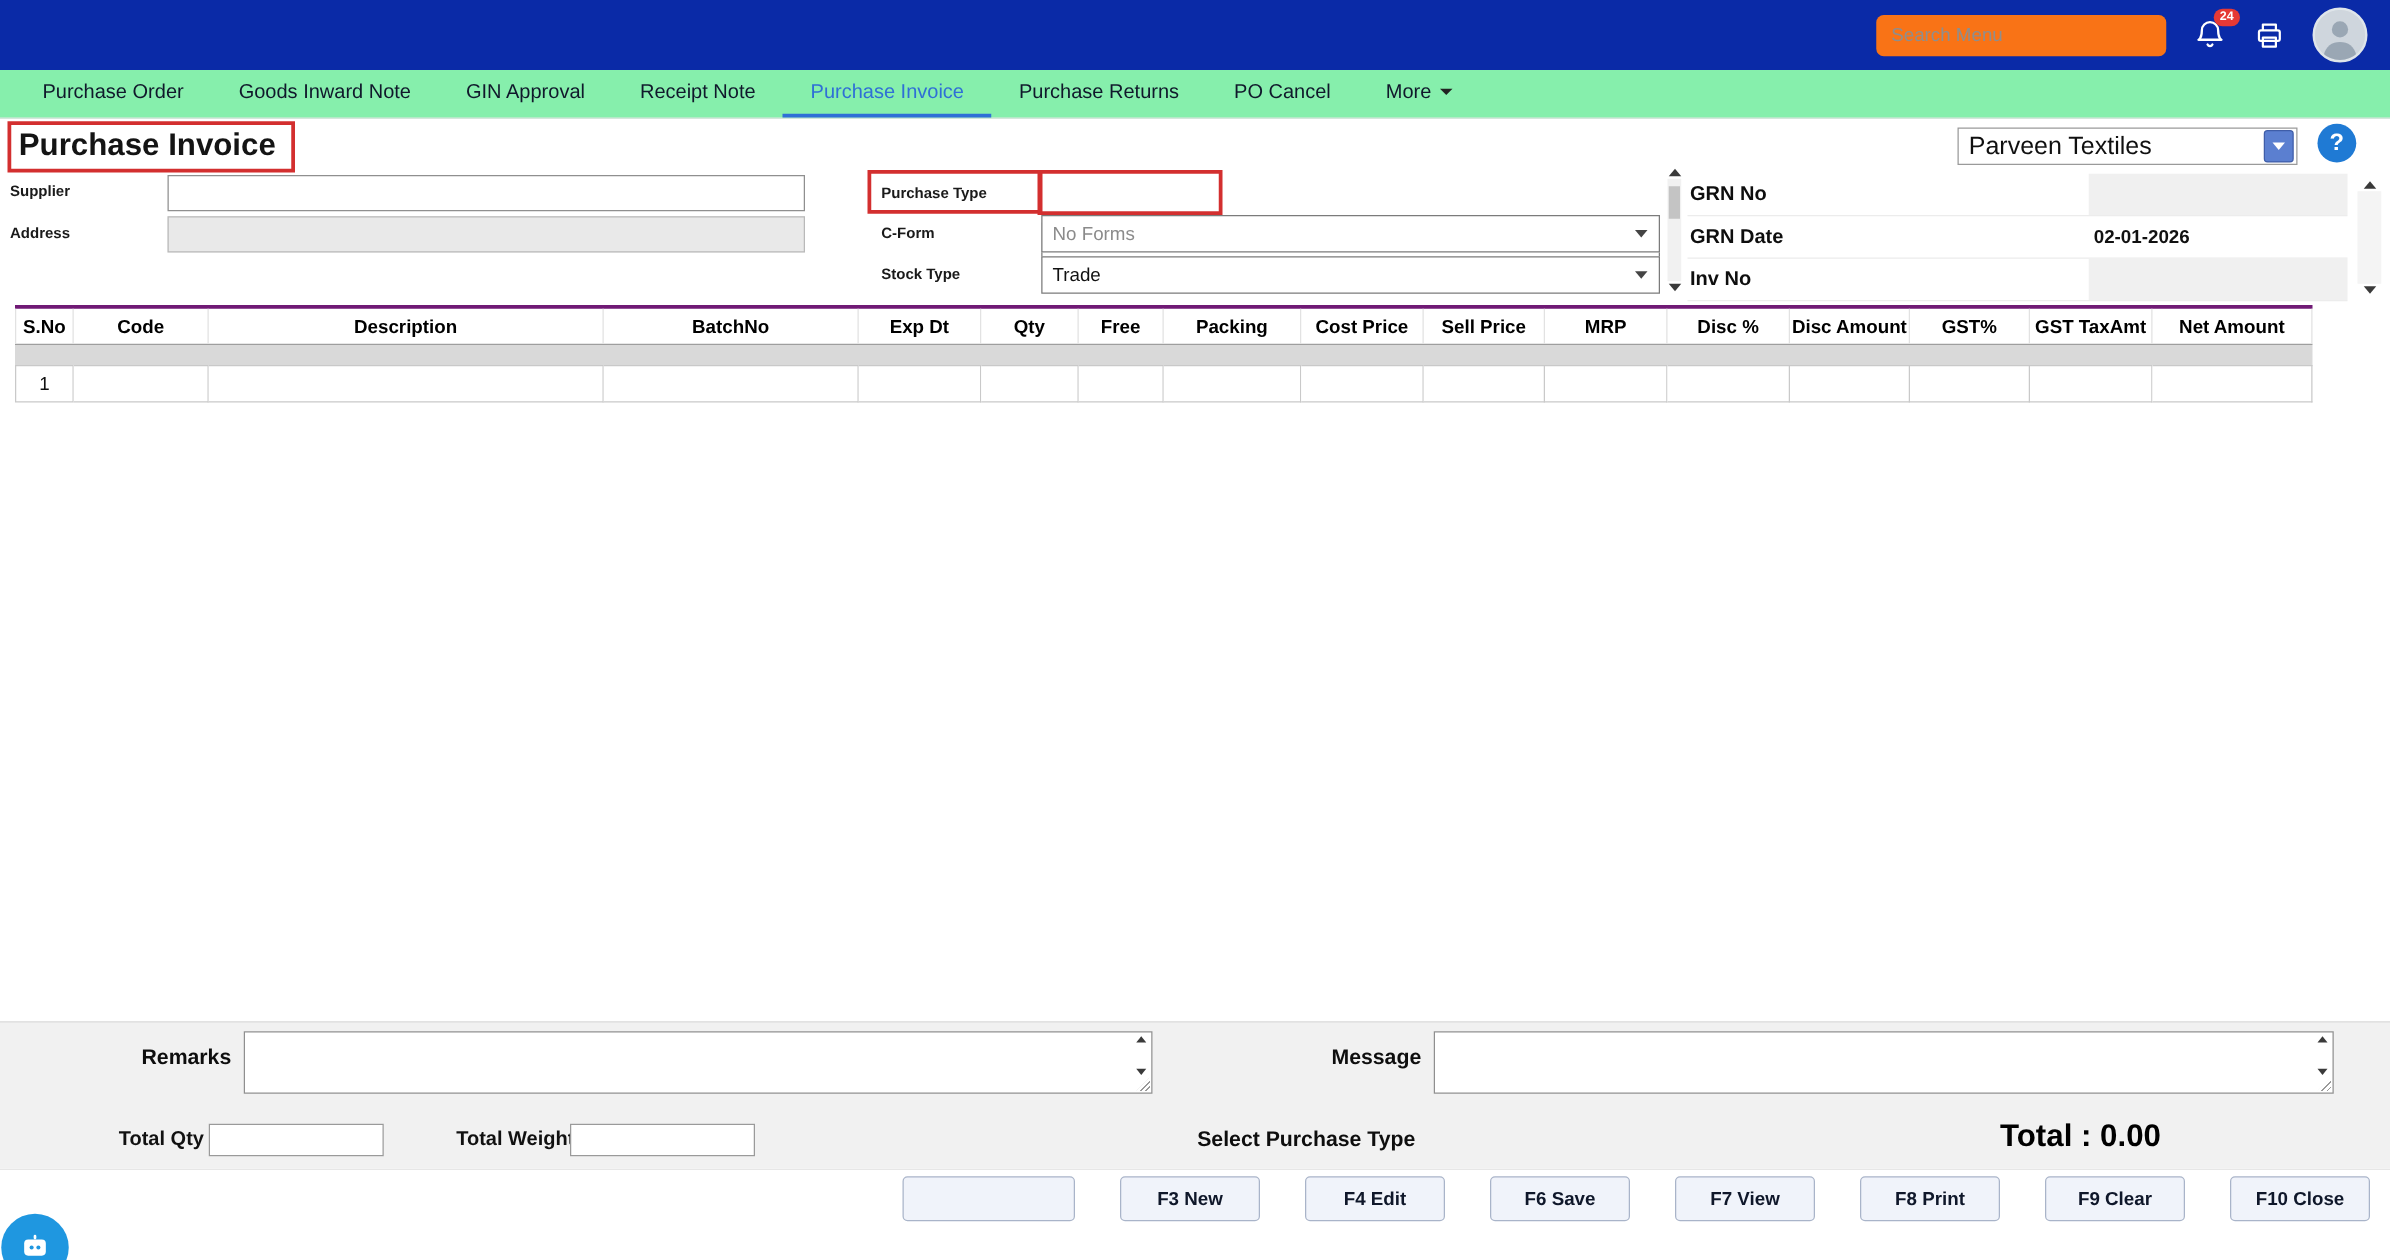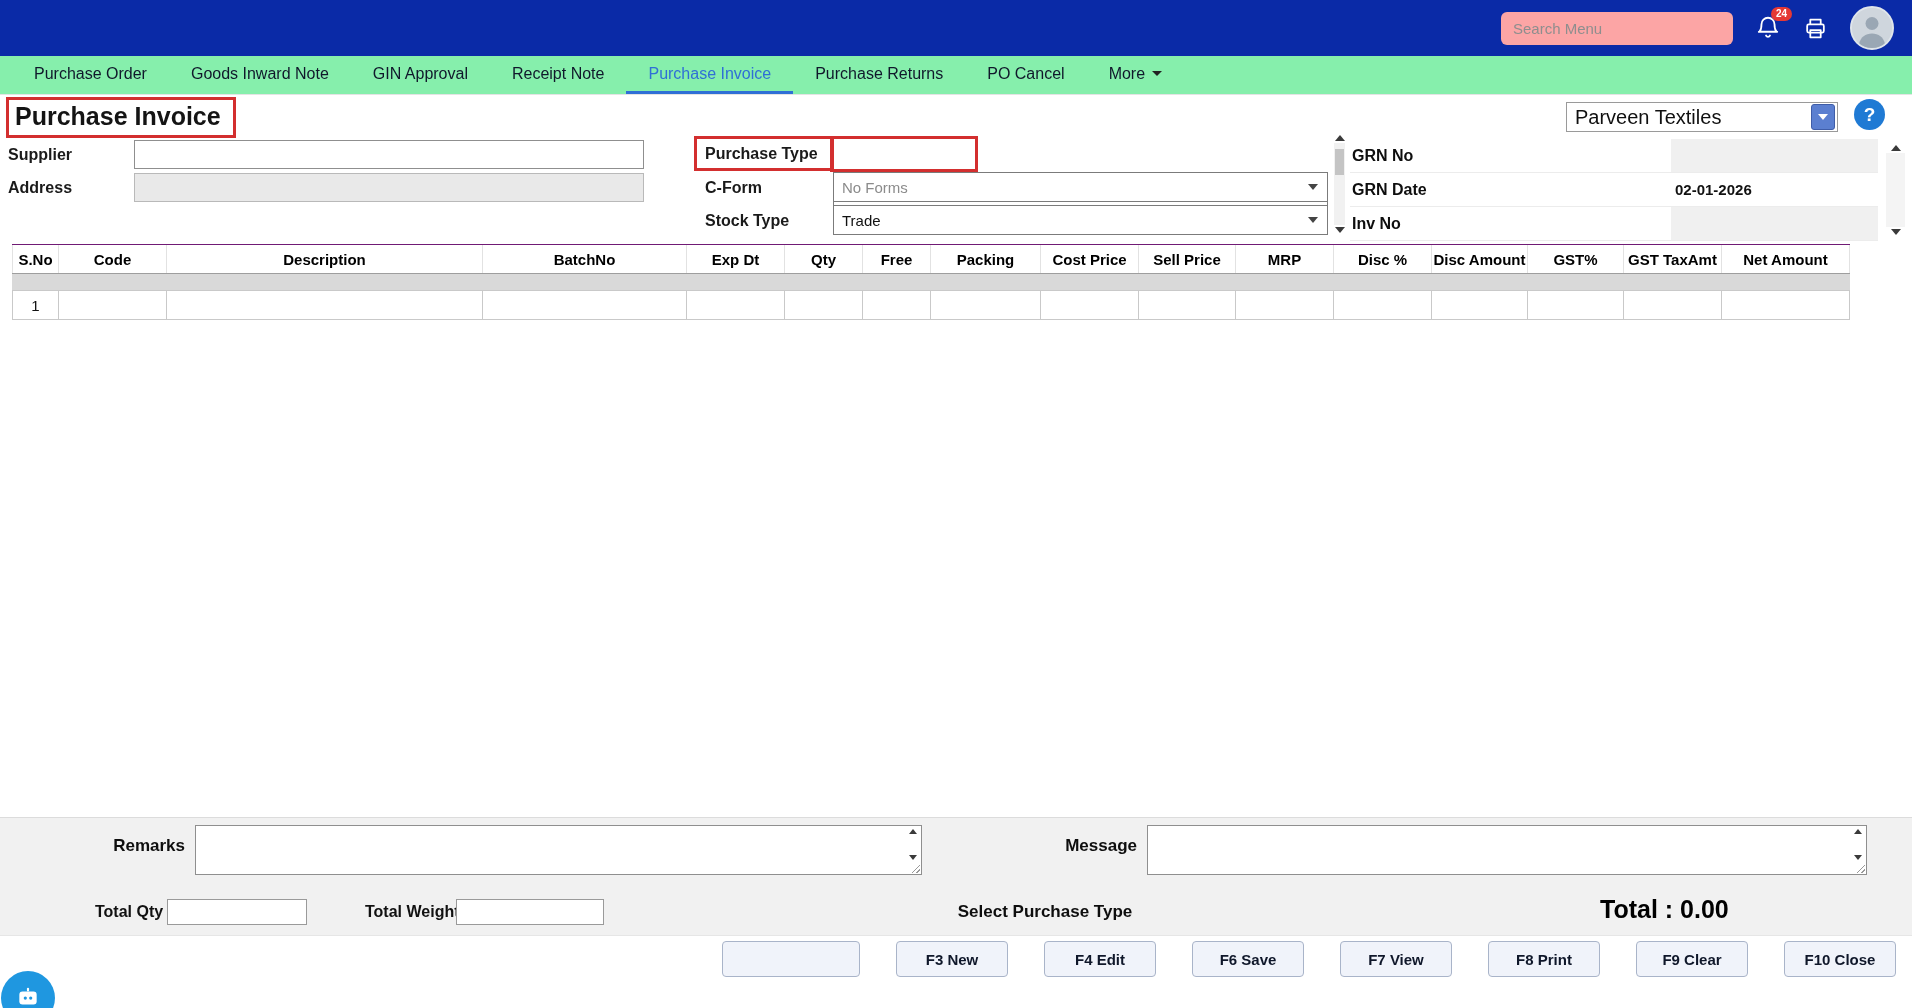--- a/index.html
+++ b/index.html
@@ -6,21 +6,21 @@
   .screen{position:relative;width:1912px;height:1008px;background:#fff;overflow:hidden;
           font-family:"Liberation Sans",sans-serif;color:#111;}
 
   
   .topnav{position:absolute;top:0;left:0;right:0;height:56px;background:var(--nav-blue,#0a2aa7);
           display:flex;align-items:center;padding:0 18px 0 34px;box-sizing:border-box;}
   .topnav-menu{display:flex;align-items:center;gap:40px;}
   .topnav-item{color:#fff;font-size:17px;font-weight:bold;white-space:nowrap;cursor:pointer;padding:8px 2px;}
   .topnav-item.active{background:#fff;color:var(--nav-blue,#0a2aa7);padding:8px 22px;border-radius:6px;}
   .topnav-right{margin-left:auto;display:flex;align-items:center;gap:22px;}
-  .search-input{width:232px;height:33px;border:none;border-radius:6px;background:#fca5a5;padding:0 12px;
+  .search-input{width:232px;height:33px;border:none;border-radius:6px;background:#f97316;padding:0 12px;
                 font:15px "Liberation Sans",sans-serif;color:#333;box-sizing:border-box;outline:none;}
   .search-input::placeholder{color:#8e8e8e;}
   .bell-wrap{position:relative;cursor:pointer;display:flex;}
   .badge{position:absolute;top:-8px;right:-11px;background:var(--badge-red,#e53935);color:#fff;
          font-size:10px;font-weight:bold;border-radius:8px;padding:2px 5px;line-height:1;}
   .print-wrap{cursor:pointer;display:flex;}
   .avatar{width:40px;height:40px;border-radius:50%;overflow:hidden;cursor:pointer;border:2px solid #dfe5ea;
           background:#cfd6dd;display:flex;align-items:center;justify-content:center;box-sizing:content-box;}
 
   
@@ -41,21 +41,21 @@
   .combo-text{flex:1;padding-left:8px;font-size:20px;color:#101010;}
   .combo-btn{width:22px;height:24px;margin-right:2px;background:var(--combo-button-blue,#5b7fd0);
              border:1px solid #3f5da8;border-radius:3px;display:flex;align-items:center;justify-content:center;cursor:pointer;}
   .combo-arrow{width:0;height:0;border-left:5px solid transparent;border-right:5px solid transparent;border-top:6px solid #fff;}
   .help-btn{position:absolute;left:1854px;top:4px;width:31px;height:31px;border-radius:50%;cursor:pointer;
             background:var(--help-blue,#1f7ad4);color:#fff;font-size:19px;font-weight:bold;
             display:flex;align-items:center;justify-content:center;}
 
   
   .form-area{position:absolute;top:140px;left:0;right:0;height:102px;}
-  .lbl{font-size:16px;font-weight:bold;color:#1a1a1a;white-space:nowrap;}
+  .lbl{font-size:12px;font-weight:bold;color:#1a1a1a;white-space:nowrap;}
   .lbl-supplier{position:absolute;left:8px;top:6px;}
   .lbl-address{position:absolute;left:8px;top:39px;}
   .inp{position:absolute;height:29px;border:1px solid #8f8f8f;box-sizing:border-box;
        font:15px "Liberation Sans",sans-serif;padding:0 6px;outline:none;}
   .inp-supplier{left:134px;top:0;width:510px;background:#fff;}
   .inp-address{left:134px;top:33px;width:510px;background:#e9e9e9;border-color:#b9b9b9;}
   .ptype-box{position:absolute;left:694px;top:-4px;width:140px;height:35px;border:3px solid var(--highlight-red,#d32f2f);
              box-sizing:border-box;display:flex;align-items:center;padding-left:8px;background:#fff;}
   .lbl-cform{position:absolute;left:705px;top:39px;}
   .lbl-stock{position:absolute;left:705px;top:72px;}
@@ -81,21 +81,21 @@
   .grn-panel{position:absolute;left:1350px;top:-1px;width:528px;}
   .grn-row{display:flex;height:33px;align-items:center;border-bottom:1px solid #ececec;}
   .grn-label{width:321px;font-weight:bold;font-size:16px;color:#0e0e0e;box-sizing:border-box;padding-left:2px;}
   .grn-value{flex:1;align-self:stretch;display:flex;align-items:center;font-size:15px;font-weight:bold;padding-left:4px;color:#111;}
   .grn-panel > div:nth-of-type(1) .grn-value,
   .grn-panel > div:nth-of-type(3) .grn-value{background:#f0f0f0;}
 
   
   .grid{position:absolute;top:244px;left:12px;width:1838px;}
   .gridrow{display:flex;}
-  .grid-head{border-top:1px solid #701a75;border-bottom:1px solid #9e9e9e;height:28px;}
+  .grid-head{border-top:3px solid #701a75;border-bottom:1px solid #9e9e9e;height:28px;}
   .th{display:flex;align-items:center;justify-content:center;font-size:15px;font-weight:bold;color:#000;
       border-right:1px solid #e2e2e2;box-sizing:border-box;flex-shrink:0;}
   .grid-head > div:first-of-type{border-left:1px solid #e2e2e2;}
   .grid-band{height:16px;background:var(--gray-band,#d9d9d9);}
   .grid-row{height:30px;}
   .td{display:flex;align-items:center;justify-content:center;font-size:15px;color:#111;background:#fff;
       border-right:1px solid #c9c9c9;border-bottom:1px solid #c9c9c9;border-top:1px solid #c9c9c9;
       box-sizing:border-box;flex-shrink:0;cursor:text;}
   .grid-row > div:first-of-type{border-left:1px solid #c9c9c9;}
   .gridrow > div:nth-of-type(1){width:47px}

